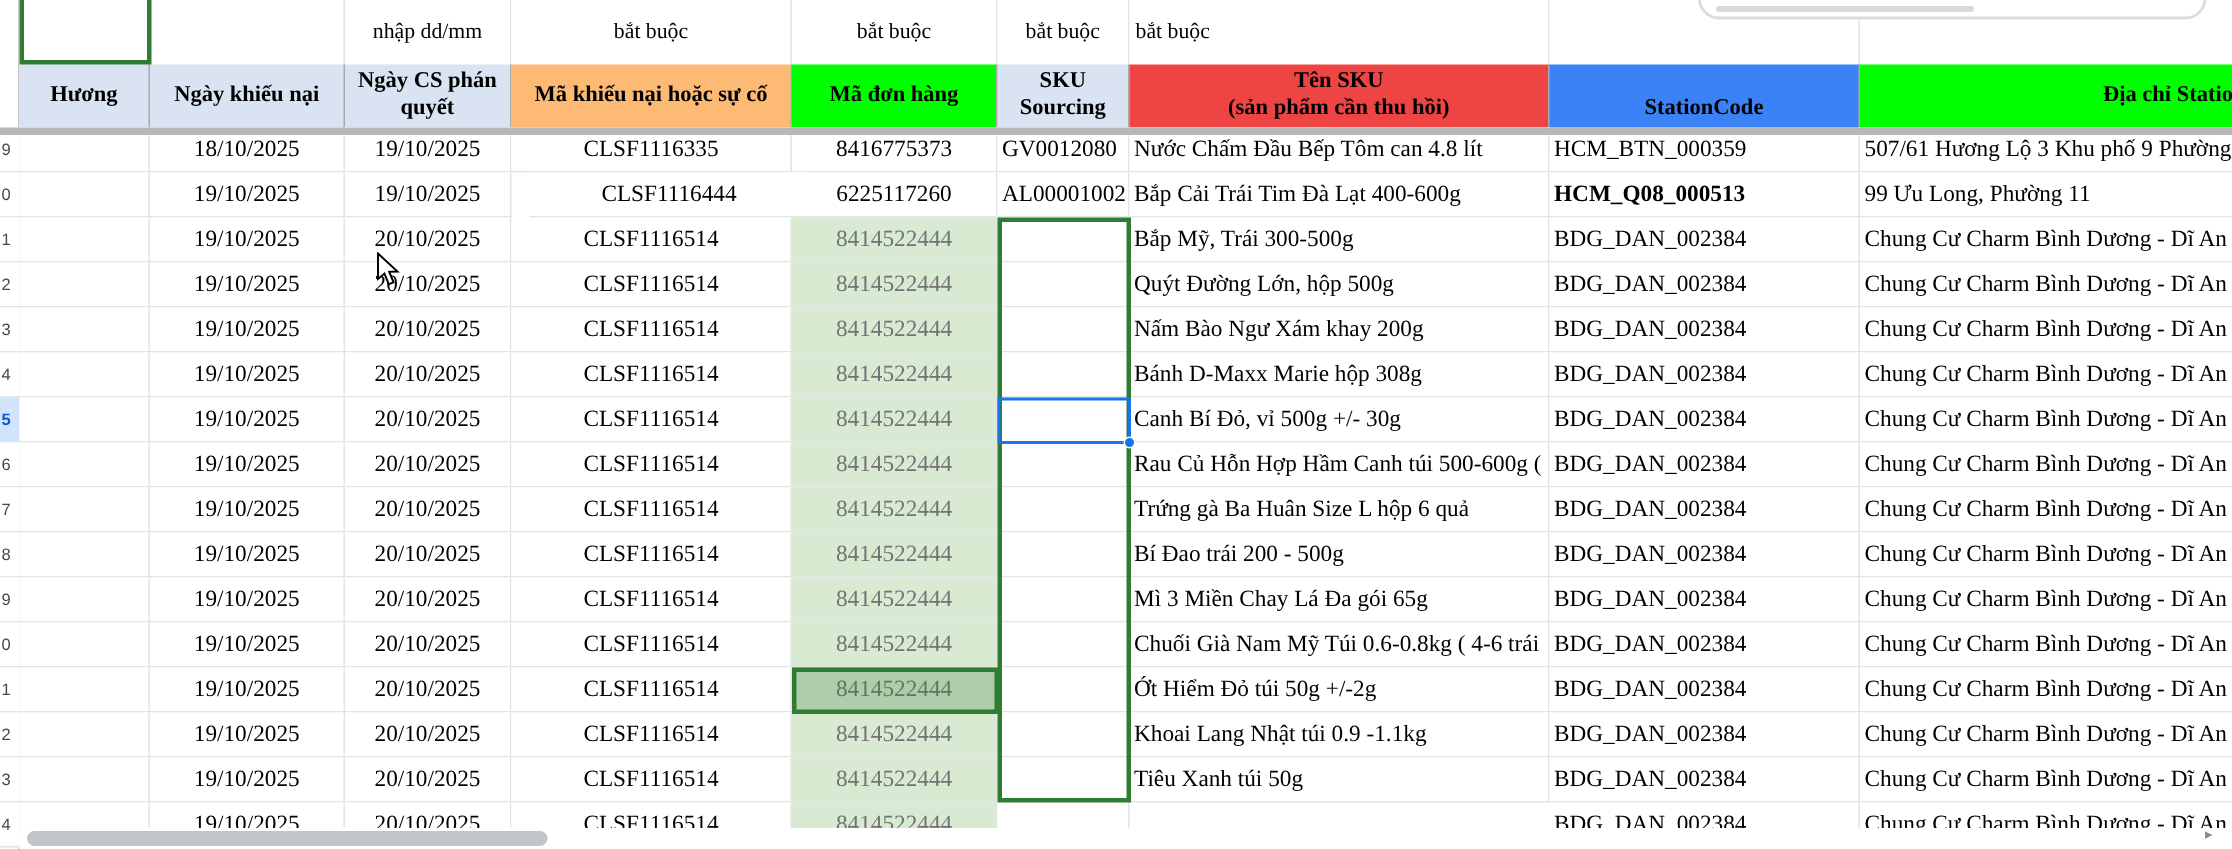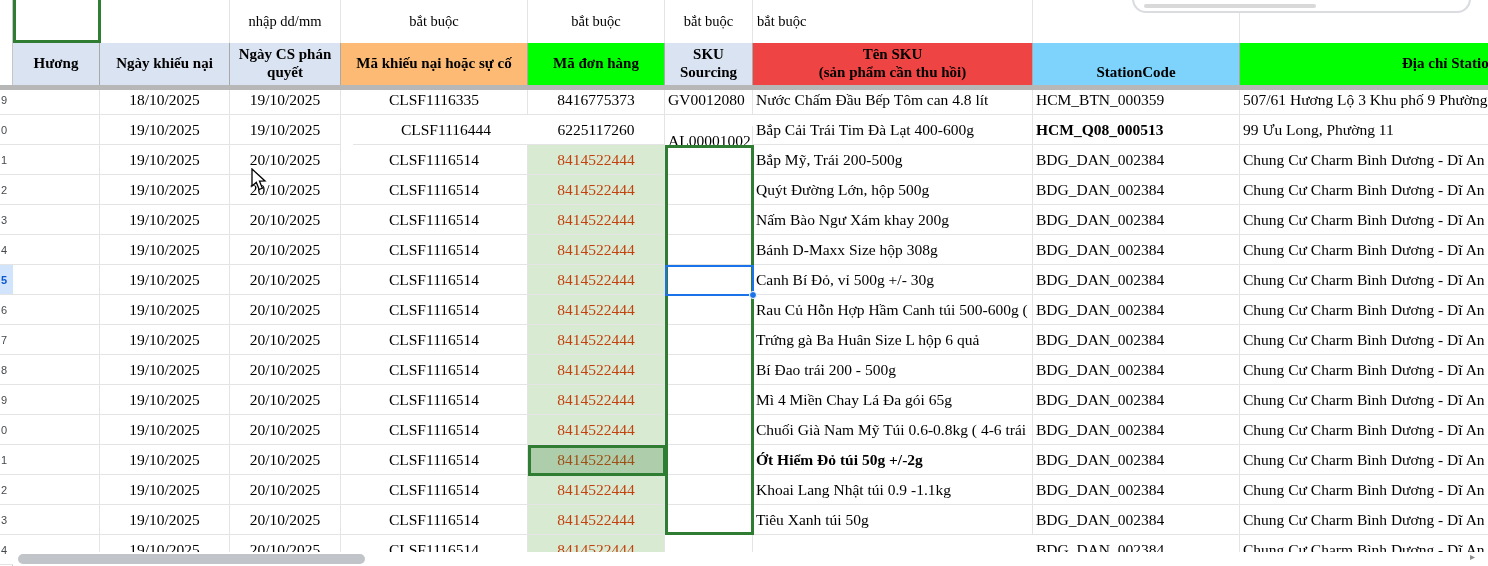--- a/index.html
+++ b/index.html
@@ -24,21 +24,21 @@
     border-right: 1px solid #e4e4e4; text-align: center; line-height: 43px;
   }
   .hdr-cell {
     position: absolute; display: flex; align-items: center; justify-content: center;
     text-align: center; font-weight: bold; font-size: 15px; color: #000;
     white-space: pre-line; line-height: 1.18; overflow: hidden;
     border-right: 1px solid #a9a9a9; padding: 0 2px;
   }
   .hdr-blue { background: #dae3f1; }
   .hdr-green { background: #00ff00; }
-  .green-cell { background: #d9ead3; color: #c2410c; }
+  .green-cell { background: #d9ead3; color: #737373; }
   .rownum {
     position: absolute; left: 0; width: 13px; overflow: hidden;
     font-family: "Liberation Sans", "DejaVu Sans", sans-serif;
     font-size: 11px; color: #45494d; line-height: 30px; padding-left: 1px;
     border-bottom: 1px solid #e4e4e4; background: #fff;
   }
   .rownum.sel { background: #d2e3fc; color: #0b57d0; font-weight: bold; }
   #rowcol {
     position: absolute; left: 0; top: 0; width: 13px; height: 566px;
     background: #fff; border-right: 1px solid #c6c6c6;
@@ -82,50 +82,50 @@
       <div class="hdr-cell hdr-blue" style="left: 13px; top: 43px; width: 87px; height: 42px; background: rgb(218, 227, 241);">Hương</div>
       <div class="hdr-cell hdr-blue" style="left: 100px; top: 43px; width: 130px; height: 42px; background: rgb(218, 227, 241);">Ngày khiếu nại</div>
       <div class="hdr-cell hdr-blue" style="left: 230px; top: 43px; width: 111px; height: 42px; background: rgb(218, 227, 241);">Ngày CS phán
 quyết</div>
       <div class="hdr-cell hdr-blue" style="left: 341px; top: 43px; width: 187px; height: 42px; background: #fdba74;">Mã khiếu nại hoặc sự cố</div>
       <div class="hdr-cell hdr-green" style="left: 528px; top: 43px; width: 137px; height: 42px; background: rgb(0, 255, 0);">Mã đơn hàng</div>
       <div class="hdr-cell hdr-blue" style="left: 665px; top: 43px; width: 88px; height: 42px; background: rgb(218, 227, 241);">SKU
 Sourcing</div>
       <div class="hdr-cell hdr-green" style="left: 753px; top: 43px; width: 280px; height: 42px; background: #ef4444;">Tên SKU
 (sản phẩm cần thu hồi)</div>
-      <div class="hdr-cell hdr-green" style="left: 1033px; top: 43px; width: 207px; height: 60px; background: #7dd3fc;">StationCode</div>
+      <div class="hdr-cell hdr-green" style="left: 1033px; top: 43px; width: 207px; height: 60px; background: #3b82f6;">StationCode</div>
       <div class="hdr-cell hdr-green" style="left: 1240px; top: 43px; width: 420px; height: 42px; background: rgb(0, 255, 0);">Địa chỉ Station</div>
       <div class="rownum" style="left: 0px; top: 85px; width: 13px; height: 30px;">9</div>
       <div class="cell al-c" style="left: 13px; top: 85px; width: 87px; height: 30px;"></div>
       <div class="cell al-c" style="left: 100px; top: 85px; width: 130px; height: 30px;">18/10/2025</div>
       <div class="cell al-c" style="left: 230px; top: 85px; width: 111px; height: 30px;">19/10/2025</div>
       <div class="cell al-c" style="left: 341px; top: 85px; width: 187px; height: 30px;">CLSF1116335</div>
       <div class="cell al-c" style="left: 528px; top: 85px; width: 137px; height: 30px;">8416775373</div>
       <div class="cell al-l" style="left: 665px; top: 85px; width: 88px; height: 30px;">GV0012080</div>
       <div class="cell al-l" style="left: 753px; top: 85px; width: 280px; height: 30px;">Nước Chấm Đầu Bếp Tôm can 4.8 lít</div>
       <div class="cell al-l" style="left: 1033px; top: 85px; width: 207px; height: 30px;">HCM_BTN_000359</div>
       <div class="cell al-l" style="left: 1240px; top: 85px; width: 420px; height: 30px;">507/61 Hương Lộ 3 Khu phố 9 Phường</div>
       <div class="rownum" style="left: 0px; top: 115px; width: 13px; height: 30px;">0</div>
       <div class="cell al-c" style="left: 13px; top: 115px; width: 87px; height: 30px;"></div>
       <div class="cell al-c" style="left: 100px; top: 115px; width: 130px; height: 30px;">19/10/2025</div>
       <div class="cell al-c" style="left: 230px; top: 115px; width: 111px; height: 30px;">19/10/2025</div>
       <div class="cell al-c" style="left: 353px; top: 115px; width: 187px; height: 30px;">CLSF1116444</div>
       <div class="cell al-c" style="left: 528px; top: 115px; width: 137px; height: 30px;">6225117260</div>
-      <div class="cell al-l" style="left: 665px; top: 126px; width: 88px; height: 30px;">AL00001002</div>
+      <div class="cell al-l" style="left: 665px; top: 115px; width: 88px; height: 30px;">AL00001002</div>
       <div class="cell al-l" style="left: 753px; top: 115px; width: 280px; height: 30px;">Bắp Cải Trái Tim Đà Lạt 400-600g</div>
       <div class="cell al-l" style="left: 1033px; top: 115px; width: 207px; height: 30px; font-weight: bold;">HCM_Q08_000513</div>
       <div class="cell al-l" style="left: 1240px; top: 115px; width: 420px; height: 30px;">99 Ưu Long, Phường 11</div>
       <div class="rownum" style="left: 0px; top: 145px; width: 13px; height: 30px;">1</div>
       <div class="cell al-c" style="left: 13px; top: 145px; width: 87px; height: 30px;"></div>
       <div class="cell al-c" style="left: 100px; top: 145px; width: 130px; height: 30px;">19/10/2025</div>
       <div class="cell al-c" style="left: 230px; top: 145px; width: 111px; height: 30px;">20/10/2025</div>
       <div class="cell al-c" style="left: 341px; top: 145px; width: 187px; height: 30px;">CLSF1116514</div>
       <div class="cell al-c green-cell" style="left: 528px; top: 145px; width: 137px; height: 30px;">8414522444</div>
       <div class="cell al-l" style="left: 665px; top: 145px; width: 88px; height: 30px;"></div>
-      <div class="cell al-l" style="left: 753px; top: 145px; width: 280px; height: 30px;">Bắp Mỹ, Trái 200-500g</div>
+      <div class="cell al-l" style="left: 753px; top: 145px; width: 280px; height: 30px;">Bắp Mỹ, Trái 300-500g</div>
       <div class="cell al-l" style="left: 1033px; top: 145px; width: 207px; height: 30px;">BDG_DAN_002384</div>
       <div class="cell al-l" style="left: 1240px; top: 145px; width: 420px; height: 30px;">Chung Cư Charm Bình Dương - Dĩ An</div>
       <div class="rownum" style="left: 0px; top: 175px; width: 13px; height: 30px;">2</div>
       <div class="cell al-c" style="left: 13px; top: 175px; width: 87px; height: 30px;"></div>
       <div class="cell al-c" style="left: 100px; top: 175px; width: 130px; height: 30px;">19/10/2025</div>
       <div class="cell al-c" style="left: 230px; top: 175px; width: 111px; height: 30px;">20/10/2025</div>
       <div class="cell al-c" style="left: 341px; top: 175px; width: 187px; height: 30px;">CLSF1116514</div>
       <div class="cell al-c green-cell" style="left: 528px; top: 175px; width: 137px; height: 30px;">8414522444</div>
       <div class="cell al-l" style="left: 665px; top: 175px; width: 88px; height: 30px;"></div>
       <div class="cell al-l" style="left: 753px; top: 175px; width: 280px; height: 30px;">Quýt Đường Lớn, hộp 500g</div>
@@ -141,21 +141,21 @@
       <div class="cell al-l" style="left: 753px; top: 205px; width: 280px; height: 30px;">Nấm Bào Ngư Xám khay 200g</div>
       <div class="cell al-l" style="left: 1033px; top: 205px; width: 207px; height: 30px;">BDG_DAN_002384</div>
       <div class="cell al-l" style="left: 1240px; top: 205px; width: 420px; height: 30px;">Chung Cư Charm Bình Dương - Dĩ An</div>
       <div class="rownum" style="left: 0px; top: 235px; width: 13px; height: 30px;">4</div>
       <div class="cell al-c" style="left: 13px; top: 235px; width: 87px; height: 30px;"></div>
       <div class="cell al-c" style="left: 100px; top: 235px; width: 130px; height: 30px;">19/10/2025</div>
       <div class="cell al-c" style="left: 230px; top: 235px; width: 111px; height: 30px;">20/10/2025</div>
       <div class="cell al-c" style="left: 341px; top: 235px; width: 187px; height: 30px;">CLSF1116514</div>
       <div class="cell al-c green-cell" style="left: 528px; top: 235px; width: 137px; height: 30px;">8414522444</div>
       <div class="cell al-l" style="left: 665px; top: 235px; width: 88px; height: 30px;"></div>
-      <div class="cell al-l" style="left: 753px; top: 235px; width: 280px; height: 30px;">Bánh D-Maxx Size hộp 308g</div>
+      <div class="cell al-l" style="left: 753px; top: 235px; width: 280px; height: 30px;">Bánh D-Maxx Marie hộp 308g</div>
       <div class="cell al-l" style="left: 1033px; top: 235px; width: 207px; height: 30px;">BDG_DAN_002384</div>
       <div class="cell al-l" style="left: 1240px; top: 235px; width: 420px; height: 30px;">Chung Cư Charm Bình Dương - Dĩ An</div>
       <div class="rownum sel" style="left: 0px; top: 265px; width: 13px; height: 30px;">5</div>
       <div class="cell al-c" style="left: 13px; top: 265px; width: 87px; height: 30px;"></div>
       <div class="cell al-c" style="left: 100px; top: 265px; width: 130px; height: 30px;">19/10/2025</div>
       <div class="cell al-c" style="left: 230px; top: 265px; width: 111px; height: 30px;">20/10/2025</div>
       <div class="cell al-c" style="left: 341px; top: 265px; width: 187px; height: 30px;">CLSF1116514</div>
       <div class="cell al-c green-cell" style="left: 528px; top: 265px; width: 137px; height: 30px;">8414522444</div>
       <div class="cell al-l" style="left: 665px; top: 265px; width: 88px; height: 30px;"></div>
       <div class="cell al-l" style="left: 753px; top: 265px; width: 280px; height: 30px;">Canh Bí Đỏ, vỉ 500g +/- 30g</div>
@@ -191,41 +191,41 @@
       <div class="cell al-l" style="left: 753px; top: 355px; width: 280px; height: 30px;">Bí Đao trái 200 - 500g</div>
       <div class="cell al-l" style="left: 1033px; top: 355px; width: 207px; height: 30px;">BDG_DAN_002384</div>
       <div class="cell al-l" style="left: 1240px; top: 355px; width: 420px; height: 30px;">Chung Cư Charm Bình Dương - Dĩ An</div>
       <div class="rownum" style="left: 0px; top: 385px; width: 13px; height: 30px;">9</div>
       <div class="cell al-c" style="left: 13px; top: 385px; width: 87px; height: 30px;"></div>
       <div class="cell al-c" style="left: 100px; top: 385px; width: 130px; height: 30px;">19/10/2025</div>
       <div class="cell al-c" style="left: 230px; top: 385px; width: 111px; height: 30px;">20/10/2025</div>
       <div class="cell al-c" style="left: 341px; top: 385px; width: 187px; height: 30px;">CLSF1116514</div>
       <div class="cell al-c green-cell" style="left: 528px; top: 385px; width: 137px; height: 30px;">8414522444</div>
       <div class="cell al-l" style="left: 665px; top: 385px; width: 88px; height: 30px;"></div>
-      <div class="cell al-l" style="left: 753px; top: 385px; width: 280px; height: 30px;">Mì 4 Miền Chay Lá Đa gói 65g</div>
+      <div class="cell al-l" style="left: 753px; top: 385px; width: 280px; height: 30px;">Mì 3 Miền Chay Lá Đa gói 65g</div>
       <div class="cell al-l" style="left: 1033px; top: 385px; width: 207px; height: 30px;">BDG_DAN_002384</div>
       <div class="cell al-l" style="left: 1240px; top: 385px; width: 420px; height: 30px;">Chung Cư Charm Bình Dương - Dĩ An</div>
       <div class="rownum" style="left: 0px; top: 415px; width: 13px; height: 30px;">0</div>
       <div class="cell al-c" style="left: 13px; top: 415px; width: 87px; height: 30px;"></div>
       <div class="cell al-c" style="left: 100px; top: 415px; width: 130px; height: 30px;">19/10/2025</div>
       <div class="cell al-c" style="left: 230px; top: 415px; width: 111px; height: 30px;">20/10/2025</div>
       <div class="cell al-c" style="left: 341px; top: 415px; width: 187px; height: 30px;">CLSF1116514</div>
       <div class="cell al-c green-cell" style="left: 528px; top: 415px; width: 137px; height: 30px;">8414522444</div>
       <div class="cell al-l" style="left: 665px; top: 415px; width: 88px; height: 30px;"></div>
       <div class="cell al-l" style="left: 753px; top: 415px; width: 280px; height: 30px;">Chuối Già Nam Mỹ Túi 0.6-0.8kg ( 4-6 trái</div>
       <div class="cell al-l" style="left: 1033px; top: 415px; width: 207px; height: 30px;">BDG_DAN_002384</div>
       <div class="cell al-l" style="left: 1240px; top: 415px; width: 420px; height: 30px;">Chung Cư Charm Bình Dương - Dĩ An</div>
       <div class="rownum" style="left: 0px; top: 445px; width: 13px; height: 30px;">1</div>
       <div class="cell al-c" style="left: 13px; top: 445px; width: 87px; height: 30px;"></div>
       <div class="cell al-c" style="left: 100px; top: 445px; width: 130px; height: 30px;">19/10/2025</div>
       <div class="cell al-c" style="left: 230px; top: 445px; width: 111px; height: 30px;">20/10/2025</div>
       <div class="cell al-c" style="left: 341px; top: 445px; width: 187px; height: 30px;">CLSF1116514</div>
       <div class="cell al-c green-cell" style="left: 528px; top: 445px; width: 137px; height: 30px;">8414522444</div>
       <div class="cell al-l" style="left: 665px; top: 445px; width: 88px; height: 30px;"></div>
-      <div class="cell al-l" style="left: 753px; top: 445px; width: 280px; height: 30px; font-weight: bold;">Ớt Hiểm Đỏ túi 50g +/-2g</div>
+      <div class="cell al-l" style="left: 753px; top: 445px; width: 280px; height: 30px;">Ớt Hiểm Đỏ túi 50g +/-2g</div>
       <div class="cell al-l" style="left: 1033px; top: 445px; width: 207px; height: 30px;">BDG_DAN_002384</div>
       <div class="cell al-l" style="left: 1240px; top: 445px; width: 420px; height: 30px;">Chung Cư Charm Bình Dương - Dĩ An</div>
       <div class="rownum" style="left: 0px; top: 475px; width: 13px; height: 30px;">2</div>
       <div class="cell al-c" style="left: 13px; top: 475px; width: 87px; height: 30px;"></div>
       <div class="cell al-c" style="left: 100px; top: 475px; width: 130px; height: 30px;">19/10/2025</div>
       <div class="cell al-c" style="left: 230px; top: 475px; width: 111px; height: 30px;">20/10/2025</div>
       <div class="cell al-c" style="left: 341px; top: 475px; width: 187px; height: 30px;">CLSF1116514</div>
       <div class="cell al-c green-cell" style="left: 528px; top: 475px; width: 137px; height: 30px;">8414522444</div>
       <div class="cell al-l" style="left: 665px; top: 475px; width: 88px; height: 30px;"></div>
       <div class="cell al-l" style="left: 753px; top: 475px; width: 280px; height: 30px;">Khoai Lang Nhật túi 0.9 -1.1kg</div>

